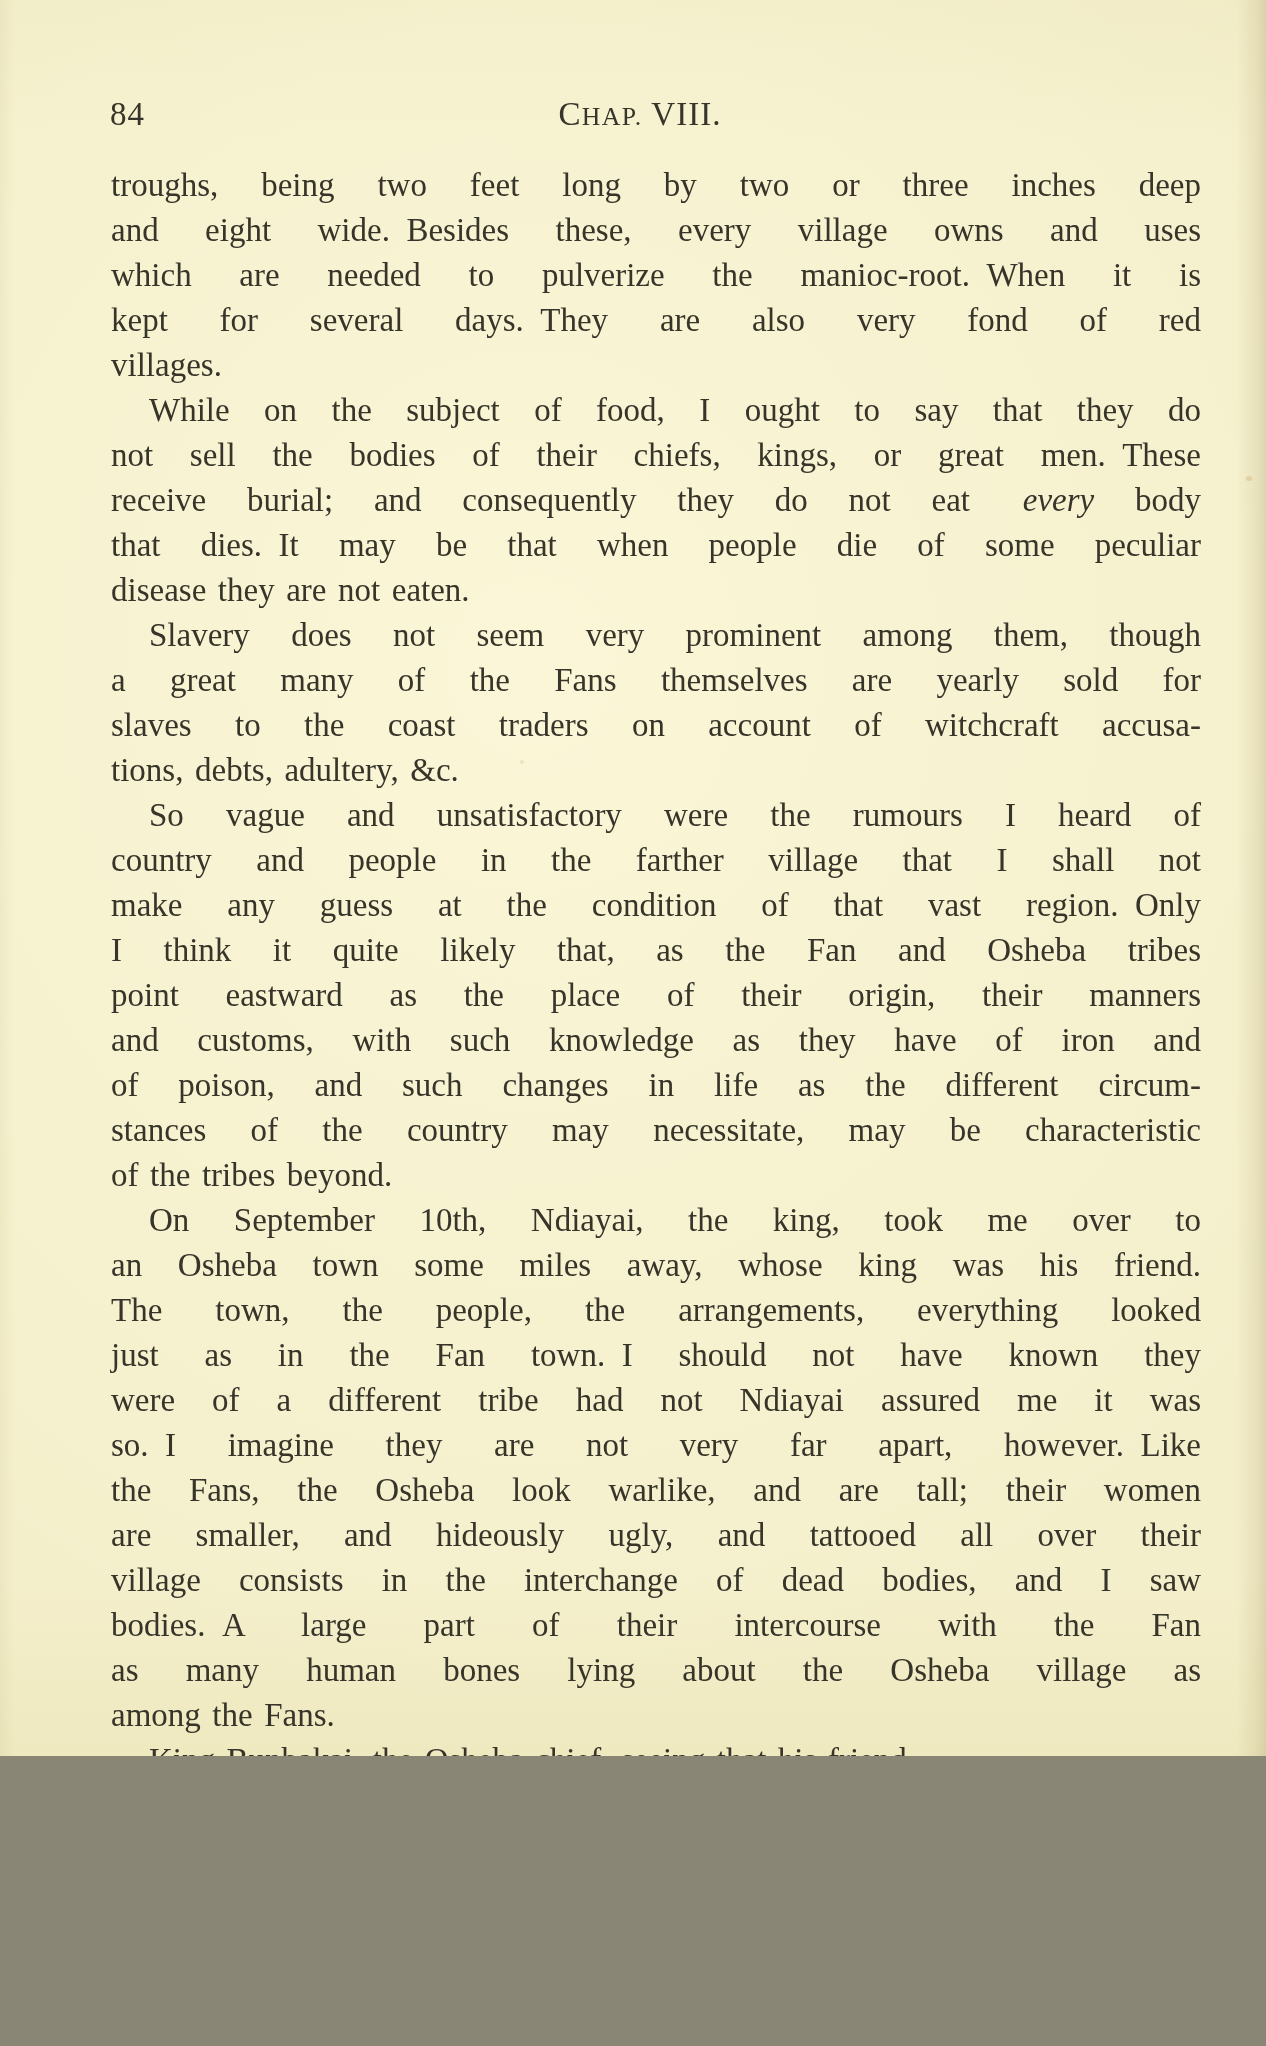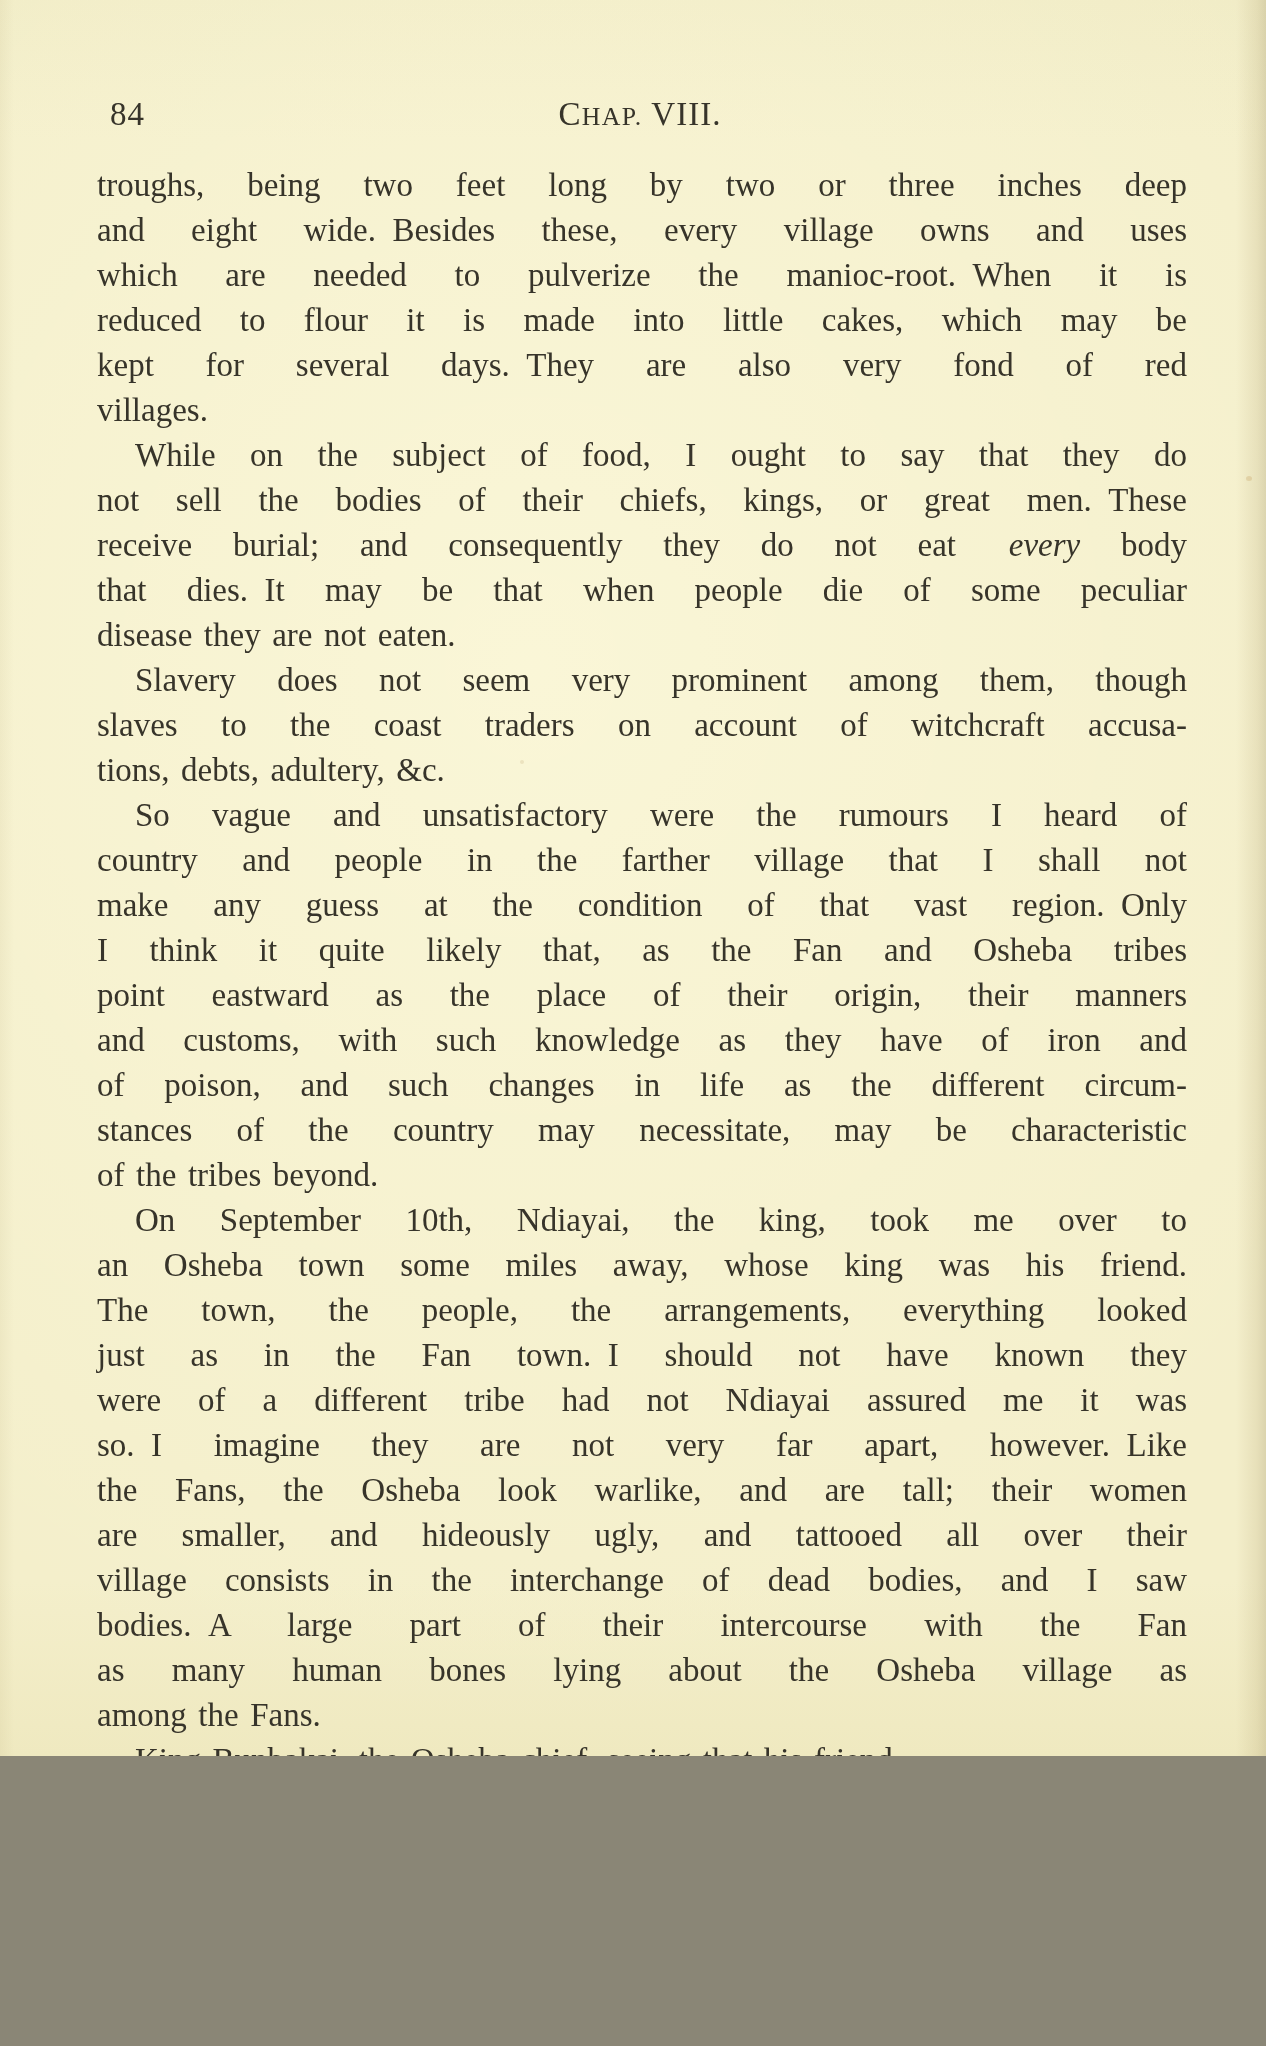--- a/index.html
+++ b/index.html
@@ -37,21 +37,21 @@
     position:absolute;top:94px;left:95px;width:1090px;
     display:grid;grid-template-columns:1fr auto 1fr;align-items:baseline;
     font-size:33px;line-height:40px;
   }
   .pagenum{justify-self:start;padding-left:15px;letter-spacing:1px;}
   .runtitle{justify-self:center;font-style:italic;letter-spacing:2px;white-space:nowrap;}
   .chapter{justify-self:end;white-space:nowrap;letter-spacing:1px;}
   .chapter .sc{font-size:0.78em;letter-spacing:1.5px;}
 
   .textblock{
-    position:absolute;top:163px;left:97px;width:1090px;
+    position:absolute;top:163px;left:111px;width:1090px;
     font-size:33px;line-height:45px;
     word-spacing:0.10em;
   }
   .ln{
     text-align:justify;
     text-align-last:justify;
     height:45px;overflow:visible;white-space:normal;
   }
   .ln.first{text-indent:38px;}
   .ln.endp{text-align-last:left;}
@@ -74,35 +74,35 @@
     <span class="pagenum">84</span>
     <span class="chapter"><span>C</span><span class="sc">HAP.</span><span> VIII.</span></span>
   </div>
 
   <div class="textblock">
 
     <div>
       <div class="ln">troughs, being two feet long by two or three inches deep</div>
       <div class="ln">and eight wide. Besides these, every village owns and uses</div>
       <div class="ln">which are needed to pulverize the manioc-root. When it is</div>
-      <div class="ln">reduced to flour it is made into little cakes, which may be</div>
       <div class="ln">kept for several days. They are also very fond of red</div>
       <div class="ln endp">villages.</div>
     </div>
 
     <div>
       <div class="ln first">While on the subject of food, I ought to say that they do</div>
       <div class="ln">not sell the bodies of their chiefs, kings, or great men. These</div>
       <div class="ln"><span>receive burial; and consequently they do not eat </span><em>every</em><span> body</span></div>
       <div class="ln">that dies. It may be that when people die of some peculiar</div>
       <div class="ln endp">disease they are not eaten.</div>
     </div>
 
     <div>
       <div class="ln first">Slavery does not seem very prominent among them, though</div>
+      <div class="ln">a great many of the Fans themselves are yearly sold for</div>
       <div class="ln">slaves to the coast traders on account of witchcraft accusa-</div>
       <div class="ln endp">tions, debts, adultery, &amp;c.</div>
     </div>
 
     <div>
       <div class="ln first">So vague and unsatisfactory were the rumours I heard of</div>
       <div class="ln">country and people in the farther village that I shall not</div>
       <div class="ln">make any guess at the condition of that vast region. Only</div>
       <div class="ln">I think it quite likely that, as the Fan and Osheba tribes</div>
       <div class="ln">point eastward as the place of their origin, their manners</div>

